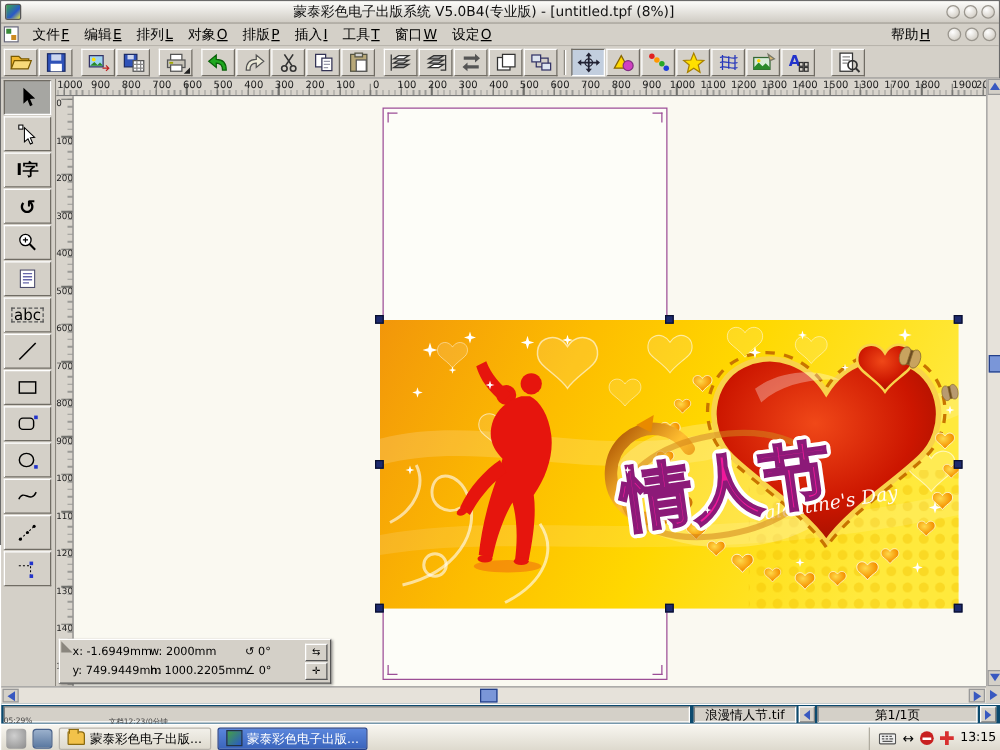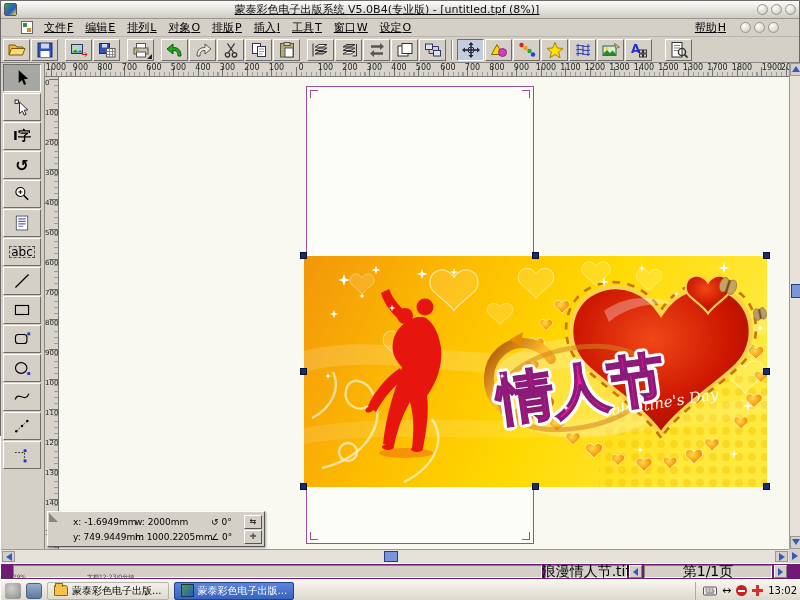--- a/index.html
+++ b/index.html
@@ -1,28 +1,28 @@
 <!DOCTYPE html>
 <html><head>
 <meta charset="utf-8">
 <style>
   *{margin:0;padding:0;box-sizing:border-box;}
   html,body{width:800px;height:600px;overflow:hidden;}
   body{font-family:"DejaVu Sans",sans-serif;font-size:11px;color:#000;}
-  #app{position:relative;width:800px;height:436px;background:#d4d0c8;border:1px solid #6a6a6a;text-decoration:underline;}
+  #app{position:relative;width:800px;height:436px;background:#d4d0c8;border:1px solid #6a6a6a;}
 
   
   .titlebar{height:18px;display:flex;align-items:center;background:linear-gradient(#fcfcfa,#cfcbc3);border-bottom:1px solid #9a968e;padding:0 3px;}
   .app-ico{width:13px;height:13px;border-radius:2px;background:linear-gradient(135deg,#3aa84a,#2a58c8 60%,#e8e840);border:1px solid #555;margin-right:4px;flex:0 0 auto;}
   .titletext{flex:1;text-align:center;font-size:11px;color:#111;white-space:nowrap;overflow:hidden;}
   .winbtns{display:flex;gap:3px;margin-left:4px;}
   .winbtn{width:11px;height:11px;border-radius:50%;background:radial-gradient(circle at 35% 30%,#ffffff,#d8d4cc 70%,#b0aca4);border:1px solid #9a968e;}
 
   
-  .menubar{height:18px;display:flex;align-items:center;background:#d4d0c8;border-bottom:1px solid #b8b4ac;padding:0 20px;}
+  .menubar{height:18px;display:flex;align-items:center;background:#d4d0c8;border-bottom:1px solid #b8b4ac;padding:0 2px;}
   .doc-ico{width:12px;height:13px;background:#fff;border:1px solid #667;position:relative;margin-right:5px;flex:0 0 auto;}
   .doc-ico:before{content:"";position:absolute;left:1px;top:1px;width:4px;height:4px;background:#3a8a3a;}
   .doc-ico:after{content:"";position:absolute;right:1px;bottom:1px;width:4px;height:4px;background:#cc8a20;}
   .menu-item{padding:1px 6px;font-size:11px;white-space:nowrap;cursor:default;}
   .menu-item u{margin-left:1px;}
   .menu-right{margin-left:auto;display:flex;align-items:center;gap:4px;}
 
   
   .toolbar{height:26px;display:flex;align-items:center;background:#d4d0c8;border-bottom:1px solid #888;padding:1px 2px;}
   .tbtn{width:27px;height:22px;background:#d4d0c8;border:1px solid;border-color:#fff #706c64 #706c64 #fff;display:flex;align-items:center;justify-content:center;margin-right:1px;position:relative;flex:0 0 auto;}
@@ -52,39 +52,39 @@
   .canvas{position:absolute;left:58px;top:14px;width:730px;height:472px;background:#faf9f1;overflow:hidden;}
   .page{position:absolute;left:247px;top:9px;width:228px;height:458px;border:1px solid #9c4e96;background:#fdfdf8;}
   .pgmark{position:absolute;width:8px;height:8px;border-color:#9c4e96;border-style:solid;border-width:0;}
   .artwork{position:absolute;left:245px;top:179px;width:463px;height:231px;}
   .handle{position:absolute;width:7px;height:7px;background:#1c2a6e;border:1px solid #0a1030;}
 
   .infopanel{position:absolute;left:46px;top:448px;width:218px;height:36px;background:#d4d0c8;border:1px solid;border-color:#fff #555 #555 #fff;box-shadow:1px 1px 2px rgba(0,0,0,.35);display:flex;align-items:center;font-size:9px;z-index:5;}
   .infogrip{width:10px;height:34px;position:relative;}
   .infogrip:before{content:"";position:absolute;left:1px;top:1px;border-top:9px solid transparent;border-left:9px solid #8a867e;}
   .infocols{flex:1;display:grid;grid-template-columns:62px 76px 40px;grid-auto-rows:15px;align-items:center;}
-  .infocols .cell{white-space:nowrap;margin-left:15px;}
+  .infocols .cell{white-space:nowrap;}
   .infobtns{display:flex;flex-direction:column;gap:1px;margin:0 2px;}
   .ibtn{width:18px;height:14px;border:1px solid;border-color:#fff #555 #555 #fff;background:#d4d0c8;font-size:8px;line-height:12px;text-align:center;}
 
   .vscroll{position:absolute;right:0;top:0;width:12px;height:486px;background:#e6e2da;border-left:1px solid #999;}
   .vthumb{position:absolute;left:1px;top:221px;width:10px;height:14px;background:#7a96d8;border:1px solid #24408a;}
   .vcorner{position:absolute;left:0;width:12px;height:13px;background:#d4d0c8;border:1px solid #999;}
   .tri{width:0;height:0;margin:2px auto;}
   .tri.up{border-left:4px solid transparent;border-right:4px solid transparent;border-bottom:6px solid #3858c0;}
   .tri.dn{border-left:4px solid transparent;border-right:4px solid transparent;border-top:6px solid #3858c0;}
   .hscroll{position:absolute;left:0;bottom:0;width:788px;height:14px;background:#e6e2da;border-top:1px solid #999;}
   .harr{position:absolute;top:1px;width:13px;height:11px;background:#d4d0c8;border:1px solid #999;display:flex;align-items:center;justify-content:center;}
   .tri.lf{border-top:4px solid transparent;border-bottom:4px solid transparent;border-right:6px solid #3858c0;}
   .tri.rt{border-top:4px solid transparent;border-bottom:4px solid transparent;border-left:6px solid #3858c0;}
   .hthumb{position:absolute;left:383px;top:1px;width:14px;height:11px;background:#7a96d8;border:1px solid #24408a;}
   .scorner{position:absolute;right:0;bottom:0;width:12px;height:14px;background:#d4d0c8;display:flex;align-items:center;justify-content:center;}
 
   
-  .statusbar{position:absolute;top:562px;left:0;width:800px;height:16px;background:#701a75;border-top:1px solid #fff;display:flex;align-items:center;padding:1px 12px;font-size:14px;}
+  .statusbar{position:absolute;top:562px;left:0;width:800px;height:16px;background:#0c4a6e;border-top:1px solid #fff;display:flex;align-items:center;padding:1px 2px;font-size:10px;}
   .spanel{height:13px;border:1px solid;border-color:#808080 #fff #fff #808080;background:#d4d0c8;display:flex;align-items:center;justify-content:center;padding:0 4px;white-space:nowrap;}
   .sbtn{width:13px;height:13px;border:1px solid;border-color:#fff #808080 #808080 #fff;background:#d4d0c8;display:flex;align-items:center;justify-content:center;margin:0 2px;}
   .sbtn .tri{margin:0;}
 
   
   .artifacts{position:absolute;top:572px;left:0;width:800px;height:6px;overflow:hidden;font-size:6px;color:#444;z-index:6;}
   .artifacts span{position:absolute;top:0;}
   .taskbar{position:absolute;top:578px;left:0;width:800px;height:22px;background:linear-gradient(#f8f6f0,#dcd8cc);border-top:1px solid #fff;display:flex;align-items:center;padding:0 4px;gap:5px;}
   .ql{width:16px;height:16px;border-radius:3px;flex:0 0 auto;}
   .ql.a{background:radial-gradient(circle at 40% 35%,#cfcfcf,#8a8a8a);}
@@ -666,16 +666,16 @@
         </div>
       </div>
     <div class="tray">
       <svg width="14" height="10" viewBox="0 0 14 10">
           <rect x="0.5" y="1" width="13" height="8" rx="1" fill="#eee" stroke="#555"></rect>
           <path d="M2.5 3 h2 M5.5 3 h2 M8.5 3 h2 M2.5 5 h2 M5.5 5 h2 M8.5 5 h3 M3 7 h8" stroke="#555"></path>
         </svg>
       <span class="tico">↔</span>
       <span class="shield"></span>
       <span class="rcross"></span>
-      <span>13:02</span>
+      <span>13:15</span>
     </div>
   </div>
 </div>
 
 </body></html>

